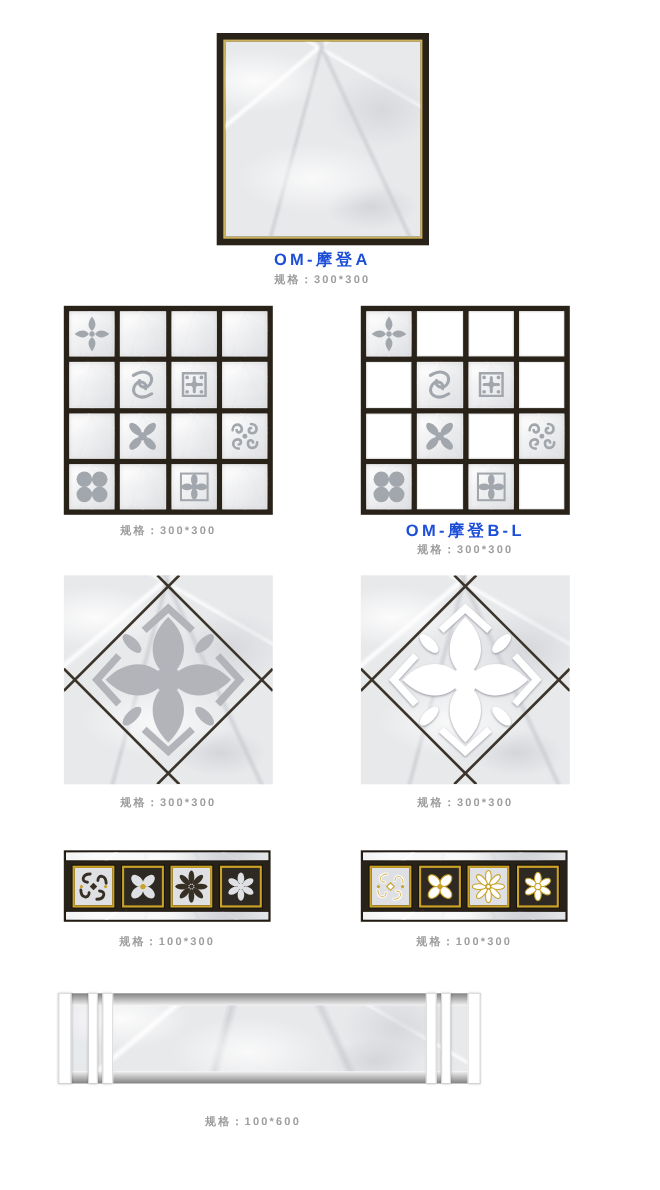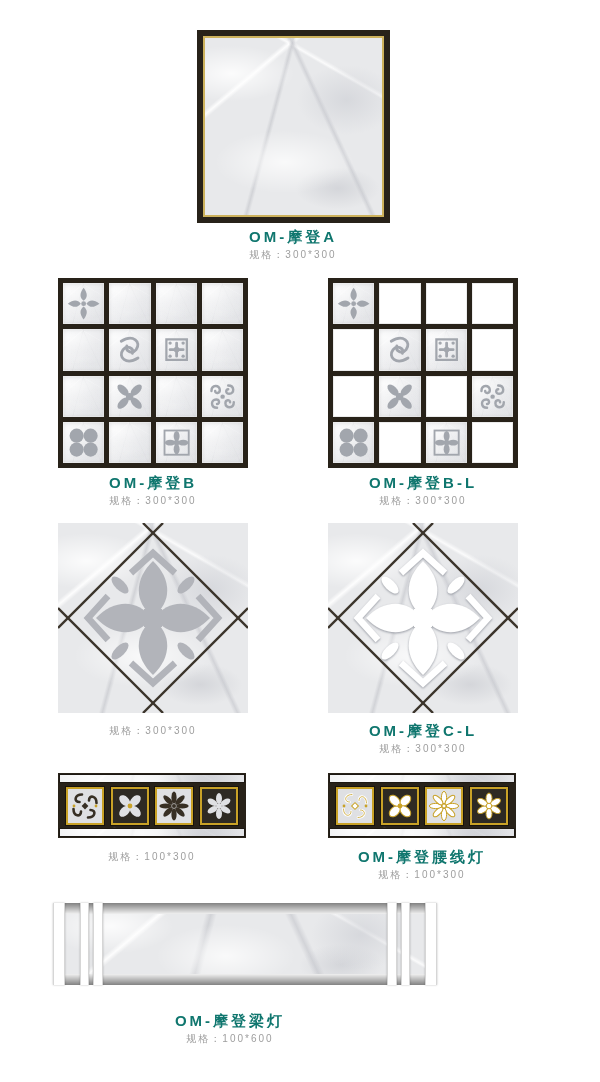--- a/index.html
+++ b/index.html
@@ -75,22 +75,22 @@
   
   .caption{position:absolute;width:200px;text-align:center;}
   .cap-a{left:193px;top:228px;}
   .cap-b{left:53px;top:474px;}
   .cap-bl{left:323px;top:474px;}
   .cap-c{left:53px;top:722px;}
   .cap-cl{left:323px;top:722px;}
   .cap-w1{left:52px;top:848px;}
   .cap-w2{left:322px;top:848px;}
   .cap-beam{left:130px;top:1012px;}
-  .p-name{font-size:15px;font-weight:bold;color:#0f766e;letter-spacing:3px;line-height:18px;}
-  .p-spec{font-size:10px;font-weight:normal;color:#9e9e9e;letter-spacing:2px;line-height:14px;margin-top:2px;}
+  .p-name{font-size:15px;font-weight:bold;color:#1d4ed8;letter-spacing:3px;line-height:18px;}
+  .p-spec{font-size:10px;font-weight:bold;color:#9e9e9e;letter-spacing:2px;line-height:14px;margin-top:2px;}
 </style>
 </head>
 <body>
 
 <div class="page">
 
   <div class="tile tile-a darkstone">
     <div class="tile-a-face">
       <div class="marble"></div>
     </div>
@@ -276,21 +276,20 @@
             <ellipse cx="20" cy="27" rx="3.2" ry="5.5"></ellipse>
       <ellipse cx="13" cy="20" rx="5.5" ry="3.2"></ellipse>
             <ellipse cx="27" cy="20" rx="5.5" ry="3.2"></ellipse>
       <circle cx="20" cy="20" r="3"></circle>
           </g>
         </svg>
       </div>
       <div class="mcell white-cell"></div>
     </div>
   <div class="caption cap-b">
-    <div class="p-name">OM-摩登B</div>
     <div class="p-spec">规格：300*300</div>
   </div>
   <div class="caption cap-bl">
     <div class="p-name">OM-摩登B-L</div>
     <div class="p-spec">规格：300*300</div>
   </div>
 
   <div id="tile-c" class="tile ctile marble pos-c">
       <svg viewBox="0 0 190 190">
         <defs>
@@ -352,21 +351,20 @@
           <path d="M140 73 L160 95 L140 117"></path>
       <path d="M73 140 L95 160 L117 140"></path>
           <path d="M50 73 L30 95 L50 117"></path>
         </g>
       </svg>
     </div>
   <div class="caption cap-c">
     <div class="p-spec">规格：300*300</div>
   </div>
   <div class="caption cap-cl">
-    <div class="p-name">OM-摩登C-L</div>
     <div class="p-spec">规格：300*300</div>
   </div>
 
   <div id="waist-1" class="tile waist darkstone pos-w1">
       <div class="w-strip w-top marble"></div>
       <div class="w-band">
         <div class="medallion">
           <svg viewBox="0 0 34 34">
             <rect width="34" height="34" fill="#dfe0e3"></rect>
             <g fill="none" stroke="#372f24" stroke-width="2.6" stroke-linecap="round">
@@ -491,33 +489,31 @@
             </g>
           </svg>
         </div>
       </div>
       <div class="w-strip w-bot marble"></div>
     </div>
   <div class="caption cap-w1">
     <div class="p-spec">规格：100*300</div>
   </div>
   <div class="caption cap-w2">
-    <div class="p-name">OM-摩登腰线灯</div>
     <div class="p-spec">规格：100*300</div>
   </div>
 
   <div id="beam" class="beam">
       <div class="beam-top"></div>
       <div class="beam-mid marble"></div>
       <div class="beam-bot"></div>
       <div class="beam-bar" style="left: 0px; width: 12px;"></div>
       <div class="beam-bar" style="left: 27px; width: 9px;"></div>
       <div class="beam-bar" style="left: 40px; width: 10px;"></div>
       <div class="beam-bar" style="right: 0px; width: 12px;"></div>
       <div class="beam-bar" style="right: 27px; width: 9px;"></div>
       <div class="beam-bar" style="right: 40px; width: 10px;"></div>
     </div>
   <div class="caption cap-beam">
-    <div class="p-name">OM-摩登梁灯</div>
     <div class="p-spec">规格：100*600</div>
   </div>
 
 </div>
 
 </body></html>

